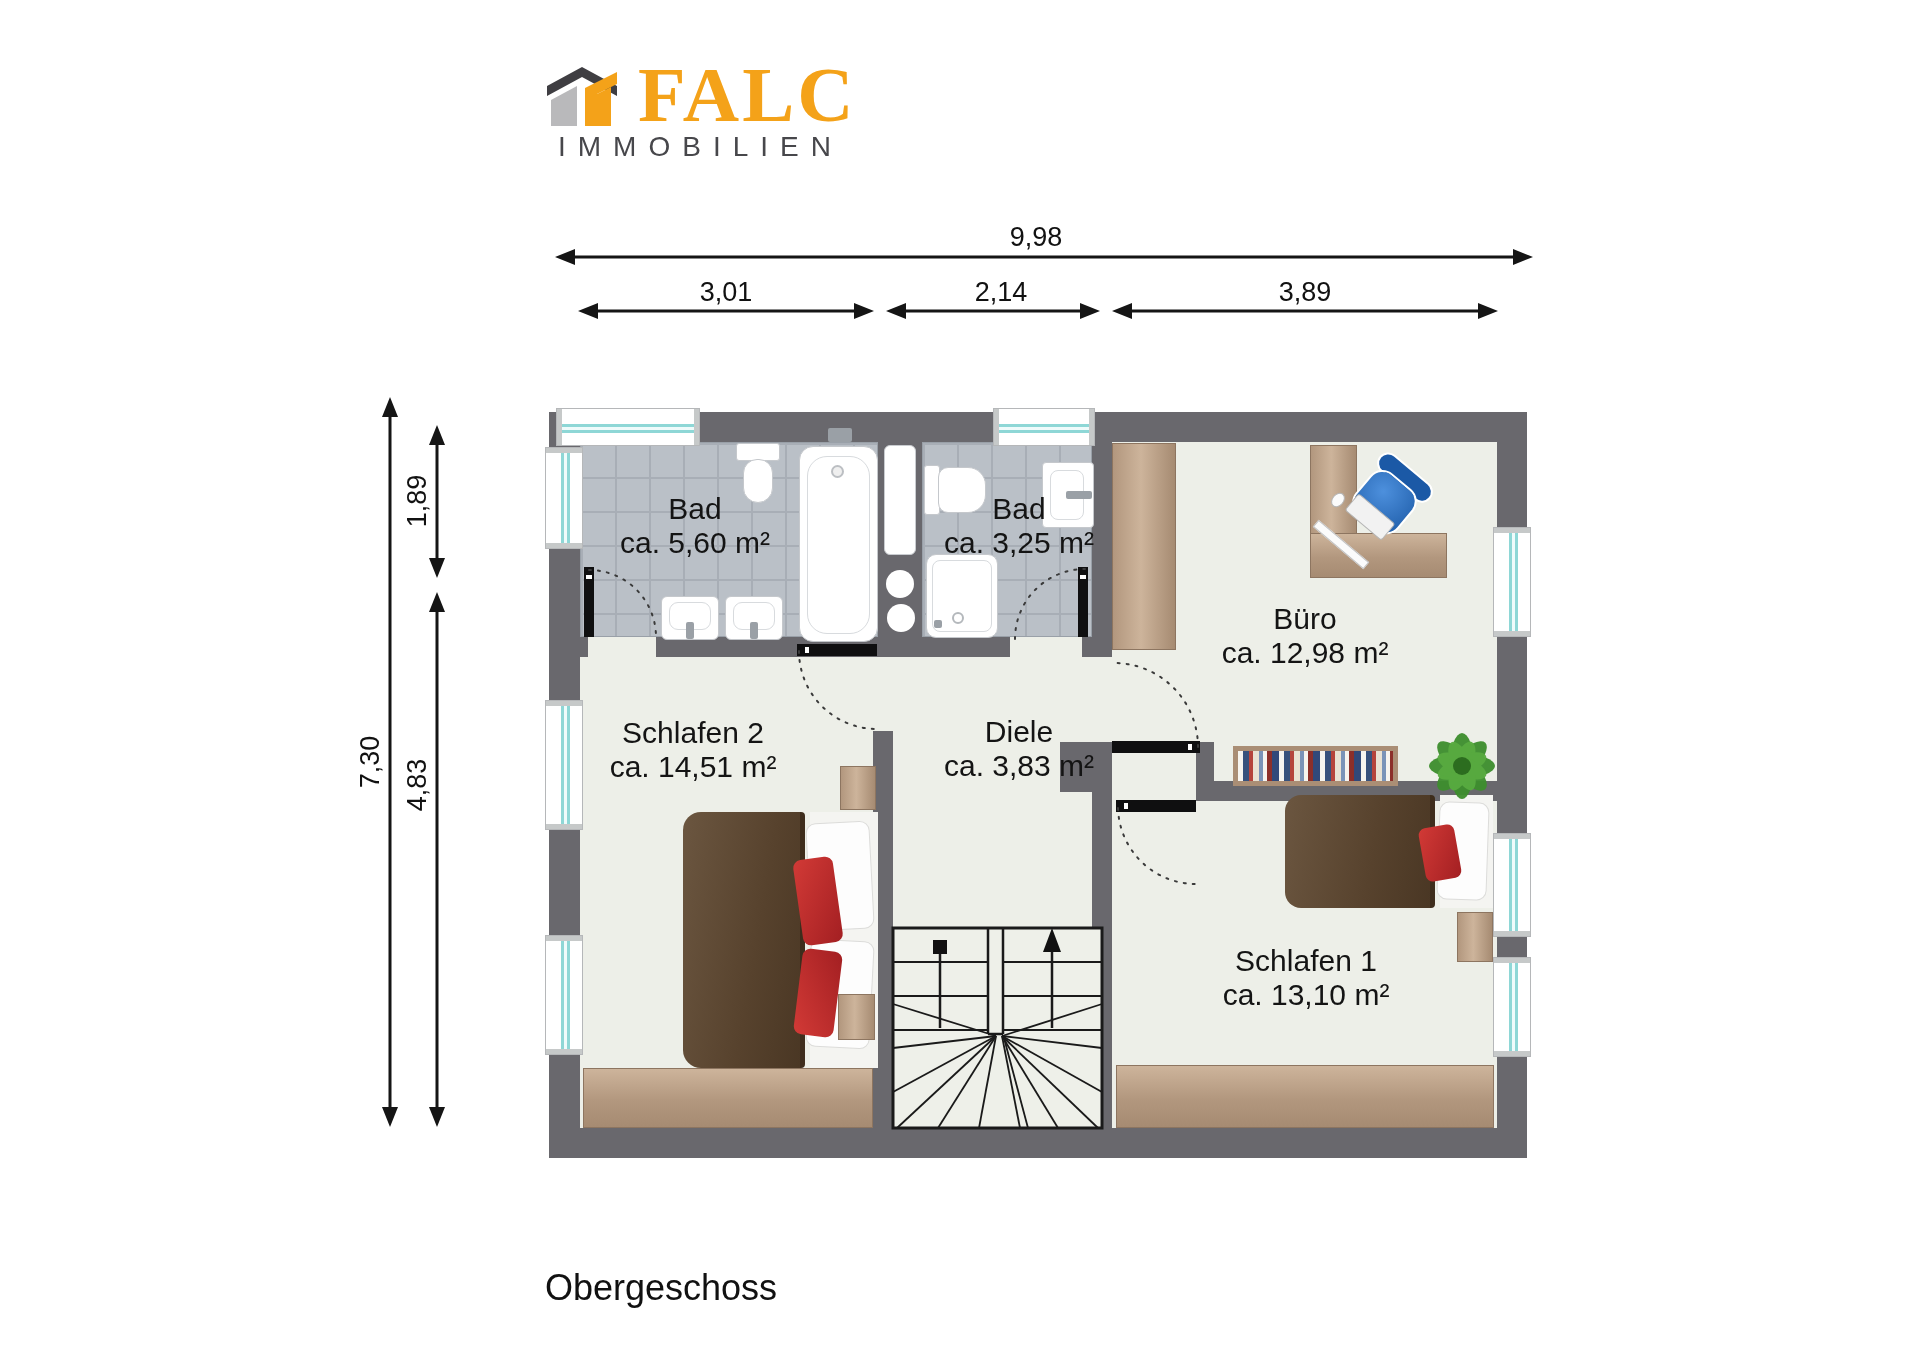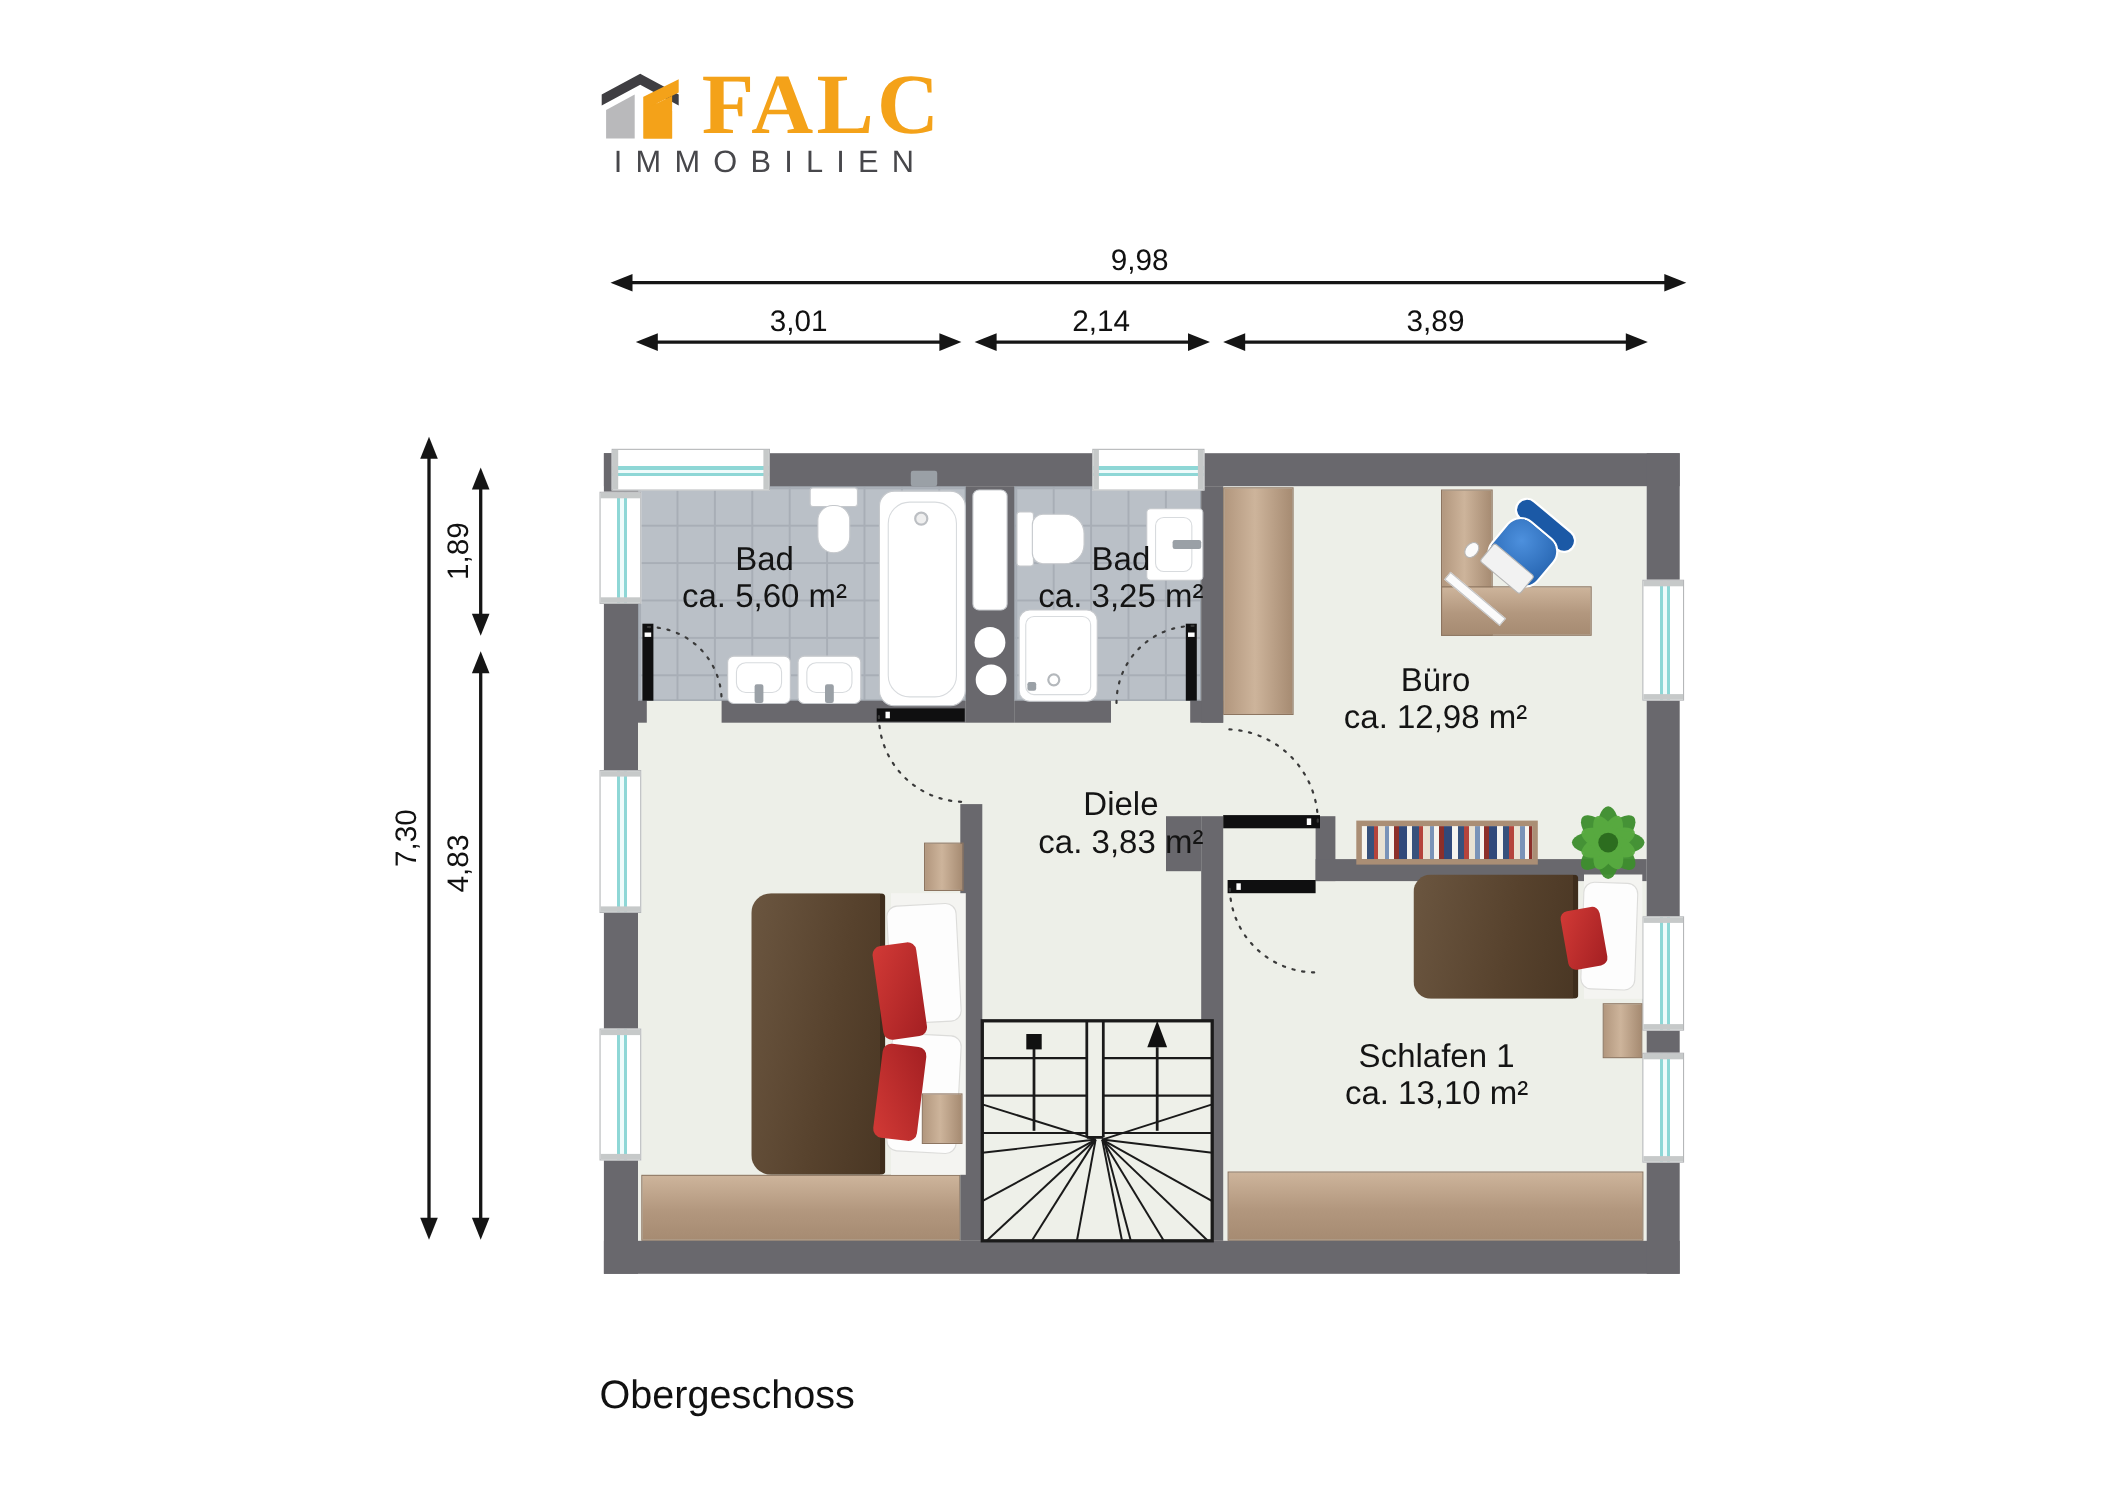--- a/index.html
+++ b/index.html
@@ -31,21 +31,21 @@
              font-size:30px;line-height:34px;white-space:nowrap;color:#141414;}
   .dim{position:absolute;trans:none;font-size:27px;color:#111;white-space:nowrap;transform:translate(-50%,-50%);text-align:right;}
   .dimv{position:absolute;font-size:27px;color:#111;white-space:nowrap;transform:translate(-50%,-50%) rotate(-90deg);}
   .fix{position:absolute;background:#fff;border:1px solid #c5c8cc;box-sizing:border-box;}
   .inner{position:absolute;border:1px solid #d8dbde;box-sizing:border-box;background:transparent;}
   .metal{position:absolute;background:#9aa0a6;border-radius:2px;}
   svg{position:absolute;left:0;top:0;}
   .brandname{position:absolute;font-family:"Liberation Serif",serif;font-weight:700;
              font-size:78px;color:#F4A219;letter-spacing:3px;line-height:1;}
   .brandsub{position:absolute;font-size:28px;letter-spacing:12px;color:#47474b;}
-  .flrtitle{position:absolute;font-size:36px;color:#111;}
+  .flrtitle{position:absolute;font-size:36px;color:#111;margin-top:20px;}
 </style>
 </head>
 <body>
 
 <div id="canvas">
 
   <svg style="left:545px;top:64px;" width="76" height="64" viewBox="0 0 76 64">
     <polygon points="2,22 37,3 72,22 72,32 37,13 2,32" fill="#3f3e42"></polygon>
     <polygon points="6,36 32,22 32,62 6,62" fill="#b9b9bb"></polygon>
     <polygon points="40,24 66,37 66,62 40,62" fill="#F4A219" transform="scale(1,1)"></polygon>
@@ -261,20 +261,24 @@
     <div>ca. 5,60 m²</div>
   </div>
   <div class="roomlabel" style="left:1019px;top:526px;">
     <div>Bad</div>
     <div>ca. 3,25 m²</div>
   </div>
   <div class="roomlabel" style="left:1305px;top:636px;">
     <div>Büro</div>
     <div>ca. 12,98 m²</div>
   </div>
+  <div class="roomlabel" style="left:693px;top:750px;">
+    <div>Schlafen 2</div>
+    <div>ca. 14,51 m²</div>
+  </div>
   <div class="roomlabel" style="left:1019px;top:749px;">
     <div>Diele</div>
     <div>ca. 3,83 m²</div>
   </div>
   <div class="roomlabel" style="left:1306px;top:978px;">
     <div>Schlafen 1</div>
     <div>ca. 13,10 m²</div>
   </div>
 
   <div class="flrtitle" style="left:545px;top:1247px;">Obergeschoss</div>

